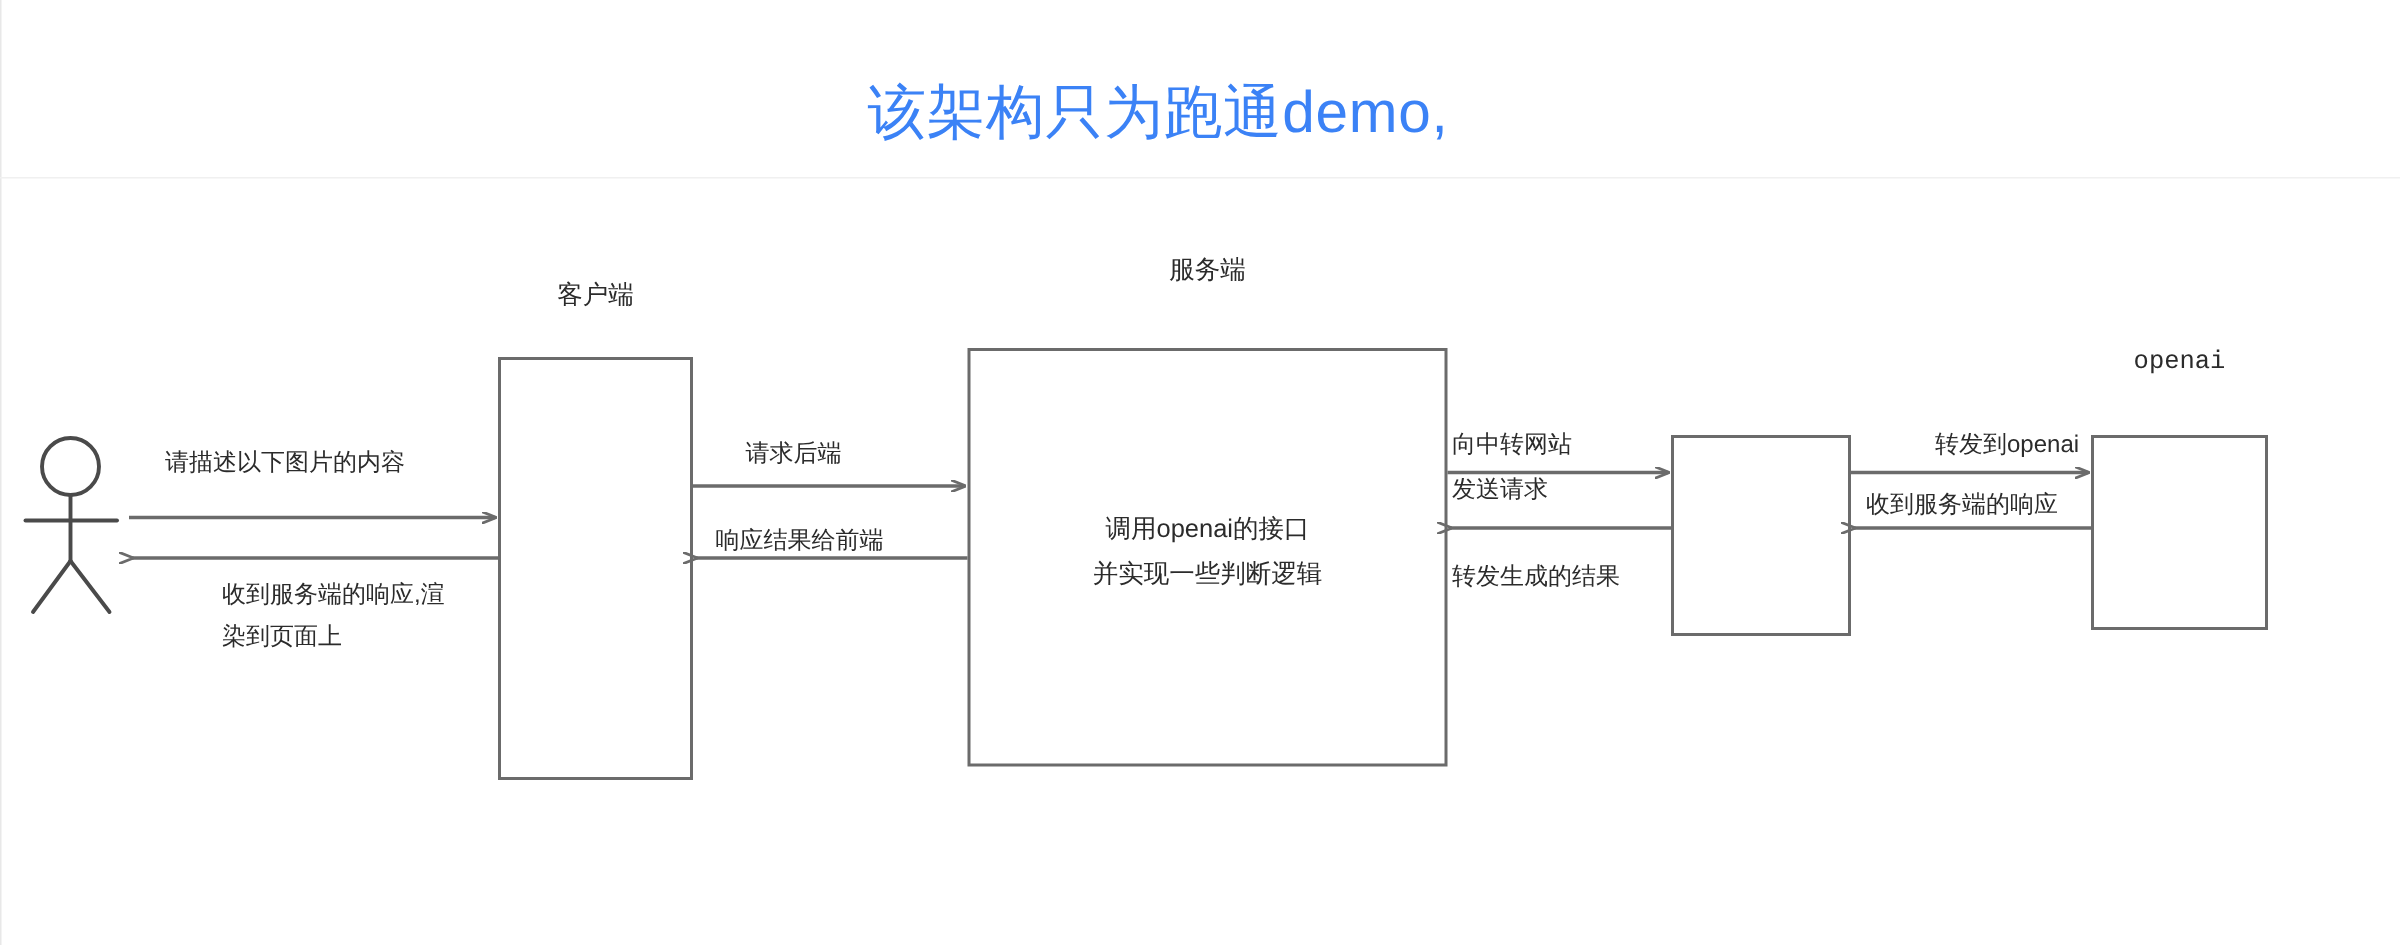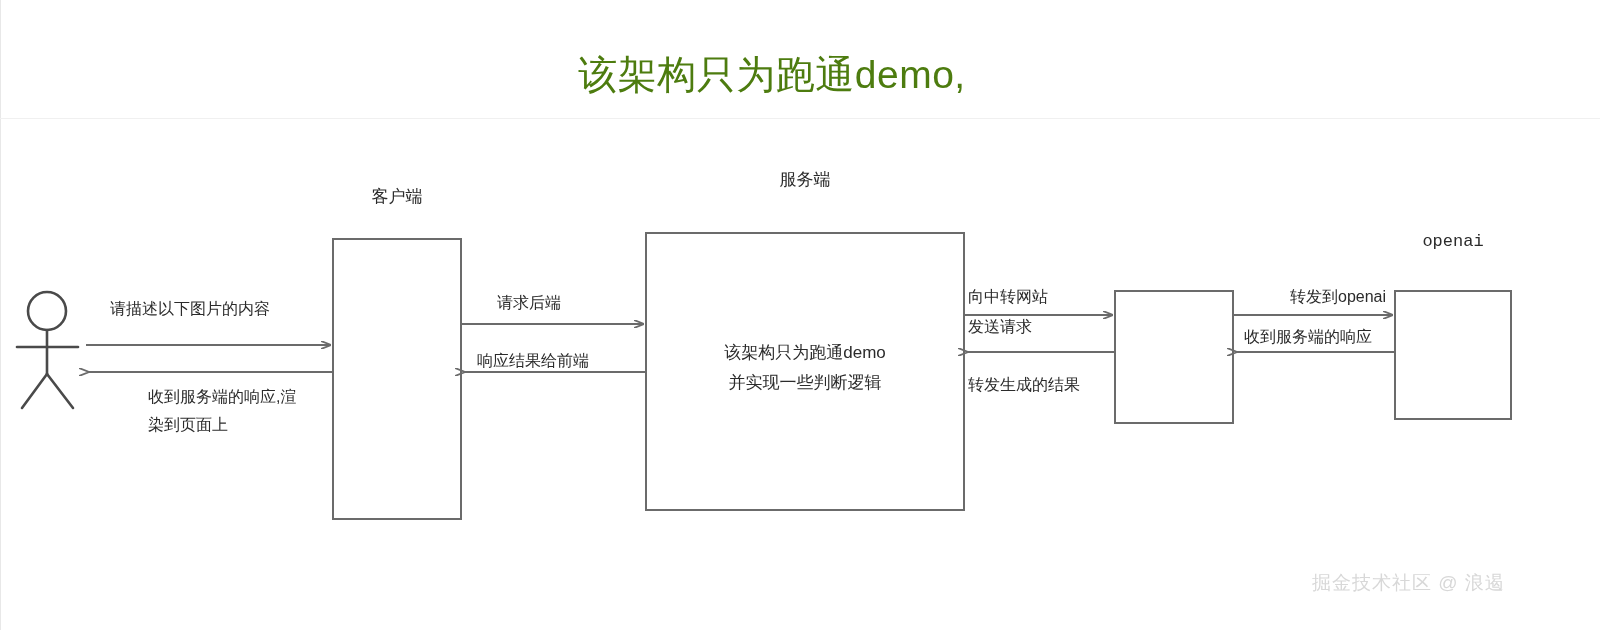--- a/index.html
+++ b/index.html
@@ -35,21 +35,21 @@
     height: 1px;
     background: #f0f0f0;
   }
   .title {
     position: absolute;
     left: 0;
     top: 48px;
     width: 1544px;
     text-align: center;
     font-size: 39px;
-    color: #4d7c0f;
+    color: #3b82f6;
     letter-spacing: 0.5px;
     white-space: nowrap;
   }
   .box {
     position: absolute;
     border: 2.2px solid #6b6b6b;
     background: #ffffff;
     box-sizing: border-box;
   }
   .box-label {
@@ -108,42 +108,41 @@
   <div class="box" style="left:1114px; top:290px; width:120px; height:134px;"></div>
 
   <div class="box" style="left:1394px; top:290px; width:118px; height:130px;"></div>
 
   <div class="box-label" style="left:332px; top:185px; width:130px;">客户端</div>
 
   <div class="box-label" style="left:645px; top:168px; width:320px;">服务端</div>
 
   <div class="box-label" style="left:1394px; top:232px; width:118px;">openai</div>
 
-  <div class="box-text" style="left:645px; top:338px; width:320px;">该架构只为跑通demo</div>
+  <div class="box-text" style="left:645px; top:338px; width:320px;">调用openai的接口</div>
   <div class="box-text" style="left:645px; top:368px; width:320px;">并实现一些判断逻辑</div>
 
   <div class="arrow-label" style="left:110px; top:297px;">请描述以下图片的内容</div>
 
   <div class="arrow-label" style="left:148px; top:385px;">收到服务端的响应,渲</div>
   <div class="arrow-label" style="left:148px; top:413px;">染到页面上</div>
 
   <div class="arrow-label" style="left:497px; top:291px;">请求后端</div>
 
   <div class="arrow-label" style="left:477px; top:349px;">响应结果给前端</div>
 
   <div class="arrow-label" style="left:968px; top:285px;">向中转网站</div>
   <div class="arrow-label" style="left:968px; top:315px;">发送请求</div>
 
   <div class="arrow-label" style="left:968px; top:373px;">转发生成的结果</div>
 
   <div class="arrow-label" style="left:1258px; top:285px;margin-left:32px;">转发到openai</div>
 
   <div class="arrow-label" style="left:1244px; top:325px;">收到服务端的响应</div>
 
-  <div class="watermark" style="left:1312px; top:570px;">掘金技术社区 @ 浪遏</div>
 
   <svg class="overlay" viewBox="0 0 1600 630">
     <defs>
       <marker id="arrowhead-right" markerWidth="10" markerHeight="8" refX="9" refY="4" orient="auto" markerUnits="userSpaceOnUse">
         <path d="M0,0 L10,4 L0,8" fill="none" stroke="#6b6b6b" stroke-width="1.8" stroke-linecap="round" stroke-linejoin="round"></path>
       </marker>
       <marker id="arrowhead-left" markerWidth="10" markerHeight="8" refX="1" refY="4" orient="auto" markerUnits="userSpaceOnUse">
         <path d="M10,0 L0,4 L10,8" fill="none" stroke="#6b6b6b" stroke-width="1.8" stroke-linecap="round" stroke-linejoin="round"></path>
       </marker>
     </defs>

